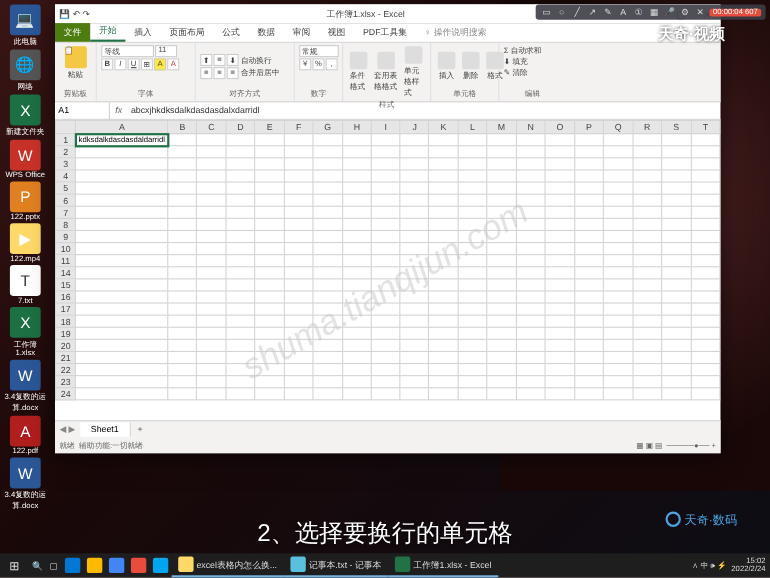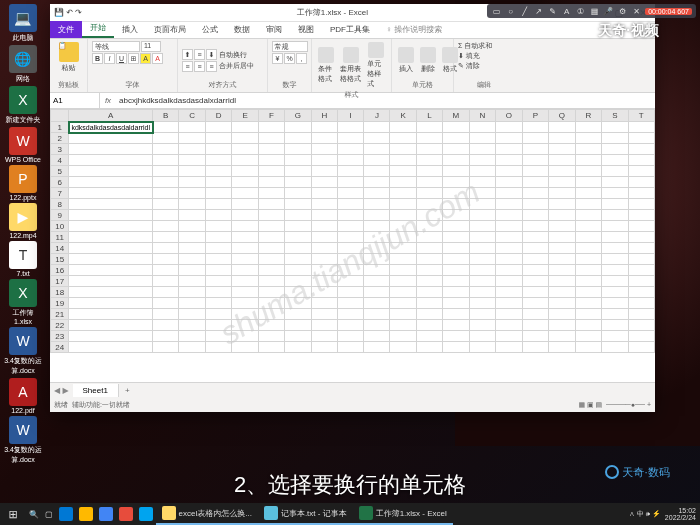--- a/index.html
+++ b/index.html
@@ -18,21 +18,21 @@
 .di-icon.folder{background:#ffd968}
 .excel-window{position:absolute;left:50px;top:4px;width:605px;height:408px;background:#fff;box-shadow:0 4px 20px rgba(0,0,0,0.5);display:flex;flex-direction:column;z-index:5}
 .title-bar{height:18px;background:#fff;display:flex;align-items:center;font-size:8px;color:#444;border-bottom:1px solid #e0e0e0}
 .title-bar .left{flex:0 0 auto;padding-left:4px}
 .title-bar .center{flex:1;text-align:center}
 .title-bar .right{display:flex}
 .title-bar .wbtn{width:24px;height:18px;display:flex;align-items:center;justify-content:center;font-size:9px;cursor:pointer}
 .title-bar .wbtn.close{color:#888}
 .ribbon-tabs{height:17px;background:#fff;display:flex;align-items:flex-end;font-size:8px;border-bottom:1px solid #d4d4d4}
 .ribbon-tabs .tab{padding:3px 8px;color:#444;cursor:pointer}
-.ribbon-tabs .tab.file{background:#6d28d9;color:#fff}
+.ribbon-tabs .tab.file{background:#4d7c0f;color:#fff}
 .ribbon-tabs .tab.active{border-bottom:2px solid #217346;color:#217346}
 .ribbon{height:54px;background:#f3f2f1;display:flex;font-size:7px;color:#444;border-bottom:1px solid #d4d4d4}
 .rgroup{border-right:1px solid #e0e0e0;padding:2px 4px;display:flex;flex-direction:column;justify-content:space-between}
 .rgroup-label{text-align:center;font-size:7px;color:#666;margin-top:auto}
 .rgroup-content{display:flex;gap:2px;flex:1;align-items:center}
 .rbtn{padding:1px 2px;cursor:pointer;border-radius:2px;display:flex;flex-direction:column;align-items:center;gap:1px}
 .rbtn .ricon{width:16px;height:16px;background:#ddd;border-radius:2px}
 .rbtn.lg .ricon{width:20px;height:20px}
 .font-controls{display:flex;flex-direction:column;gap:1px}
 .font-row{display:flex;gap:1px}
@@ -687,20 +687,43 @@
                 <td></td>
                 <td></td>
                 <td></td>
                 <td></td>
                 <td></td>
                 <td></td>
                 <td></td>
                 <td></td>
               </tr>
               <tr>
+                <th class="row">20</th>
+                <td></td>
+                <td></td>
+                <td></td>
+                <td></td>
+                <td></td>
+                <td></td>
+                <td></td>
+                <td></td>
+                <td></td>
+                <td></td>
+                <td></td>
+                <td></td>
+                <td></td>
+                <td></td>
+                <td></td>
+                <td></td>
+                <td></td>
+                <td></td>
+                <td></td>
+                <td></td>
+              </tr>
+              <tr>
                 <th class="row">21</th>
                 <td></td>
                 <td></td>
                 <td></td>
                 <td></td>
                 <td></td>
                 <td></td>
                 <td></td>
                 <td></td>
                 <td></td>

